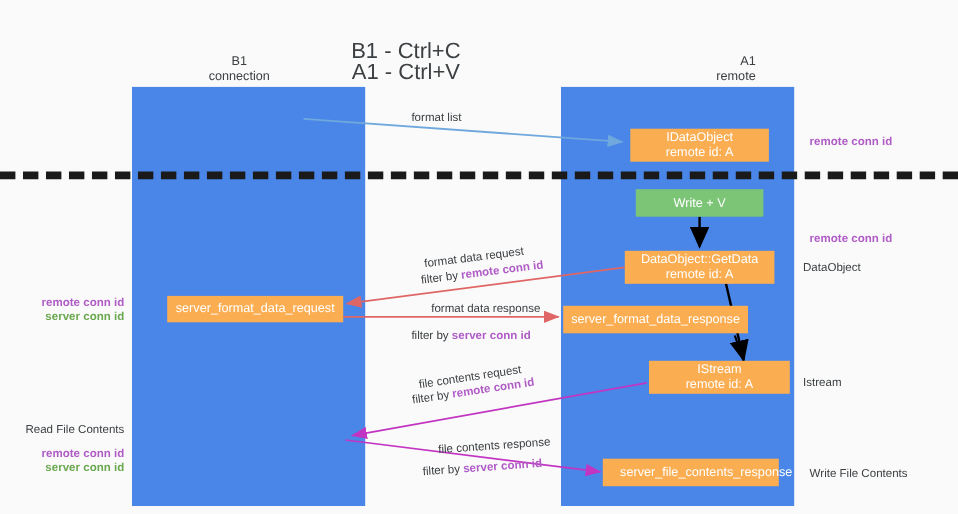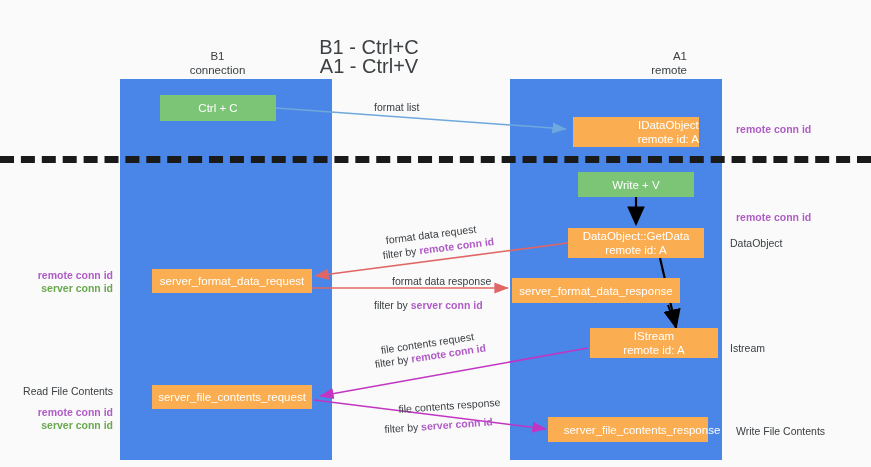--- a/index.html
+++ b/index.html
@@ -100,35 +100,33 @@
 
     <line x1="588" y1="348" x2="320" y2="396" stroke="#c235c2" stroke-width="1.6" marker-end="url(#ah-mag)"></line>
 
     <line x1="314" y1="400" x2="546" y2="429" stroke="#c235c2" stroke-width="1.6" marker-end="url(#ah-mag)"></line>
 
     <line x1="668" y1="305" x2="676" y2="328" stroke="#000000" stroke-width="2"></line>
   </svg>
 
   <div class="dash-divider"></div>
 
-  <div class="node green" style="left:160px;top:95px;width:116px;height:26px;">Ctrl + C</div>
 
-  <div class="node orange" style="left:573px;top:117px;width:126px;height:30px;justify-content:flex-end;"><span><span>IDataObject</span><br><span>remote id: A</span></span></div>
+  <div class="node orange" style="left:573px;top:117px;width:126px;height:30px;"><span><span>IDataObject</span><br><span>remote id: A</span></span></div>
 
   <div class="node green" style="left:578px;top:172px;width:116px;height:25px;">Write + V</div>
 
   <div class="node orange" style="left:568px;top:228px;width:136px;height:30px;"><span><span>DataObject::GetData</span><br><span>remote id: A</span></span></div>
 
   <div class="node orange" style="left:512px;top:278px;width:168px;height:25px;">server_format_data_response</div>
 
   <div class="node orange" style="left:152px;top:269px;width:160px;height:24px;">server_format_data_request</div>
 
   <div class="node orange" style="left:590px;top:328px;width:128px;height:30px;"><span><span>IStream</span><br><span>remote id: A</span></span></div>
 
-  <div class="node orange" style="left:152px;top:385px;width:160px;height:24px;">server_file_contents_request</div>
 
   <div class="node orange" style="left:548px;top:417px;width:160px;height:25px;padding-left:28px;">server_file_contents_response</div>
 
   <div class="edge-label" style="left:374px;top:101px;">format list</div>
 
   <div class="edge-label rot" style="left:385px;top:234px;transform:rotate(-7.2deg);"><span>format data request</span></div>
   <div class="edge-label rot" style="left:382px;top:249px;transform:rotate(-7.2deg);"><span>filter by </span><span class="em-purple">remote conn id</span></div>
 
   <div class="edge-label" style="left:392px;top:275px;">format data response</div>
   <div class="edge-label" style="left:374px;top:299px;"><span>filter by </span><span class="em-purple">server conn id</span></div>

